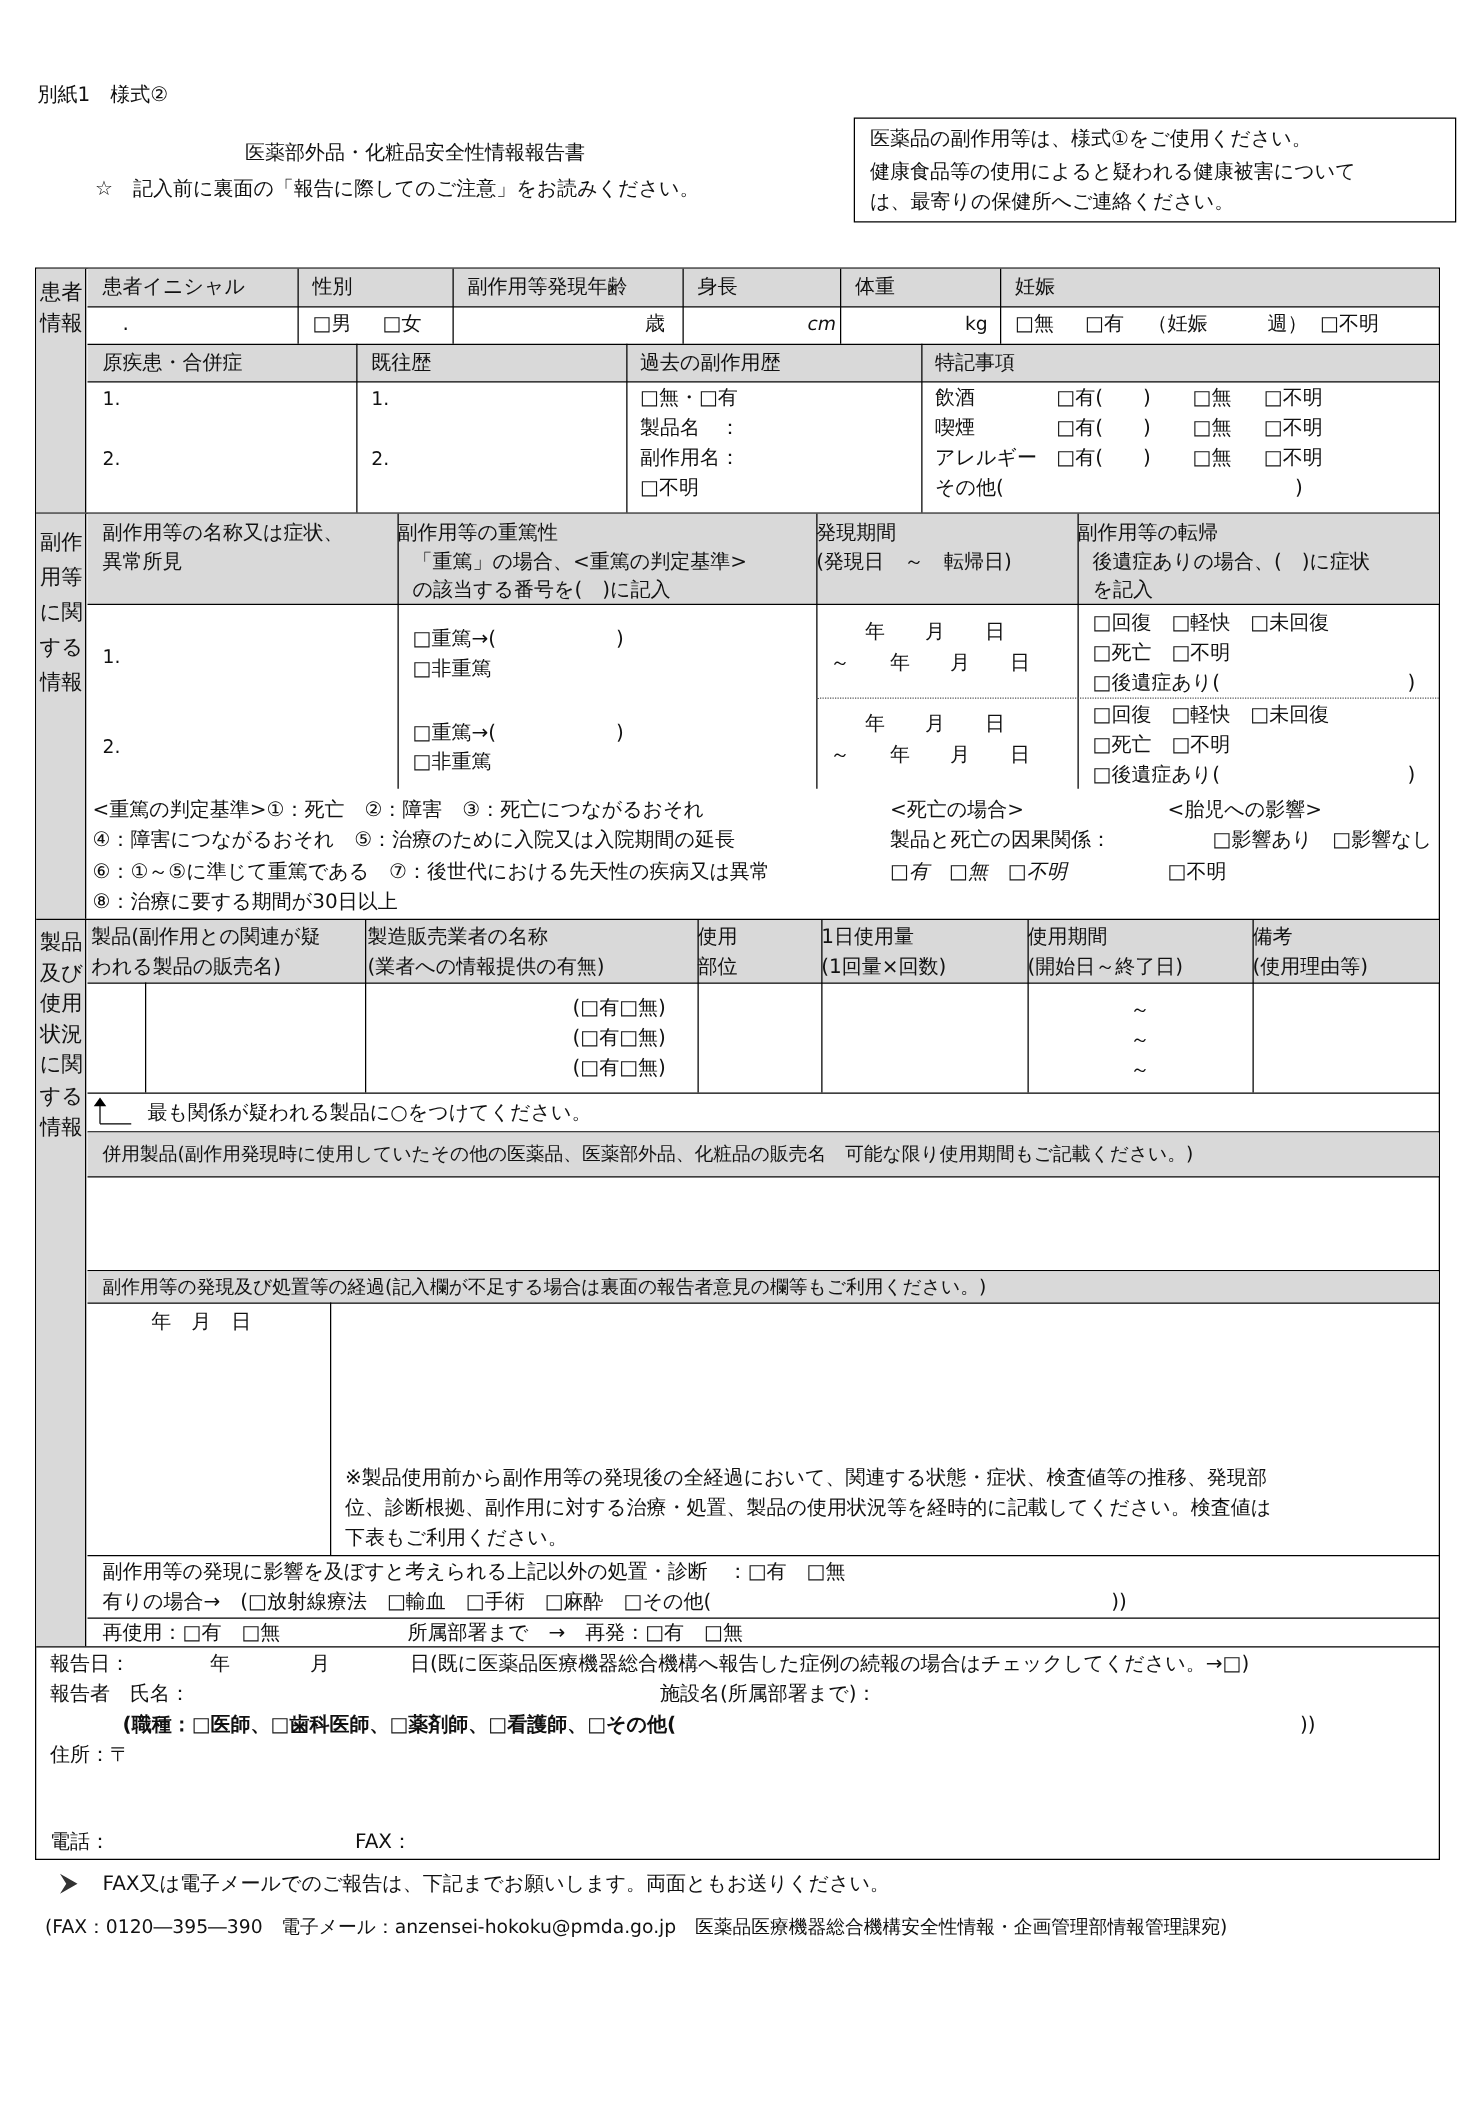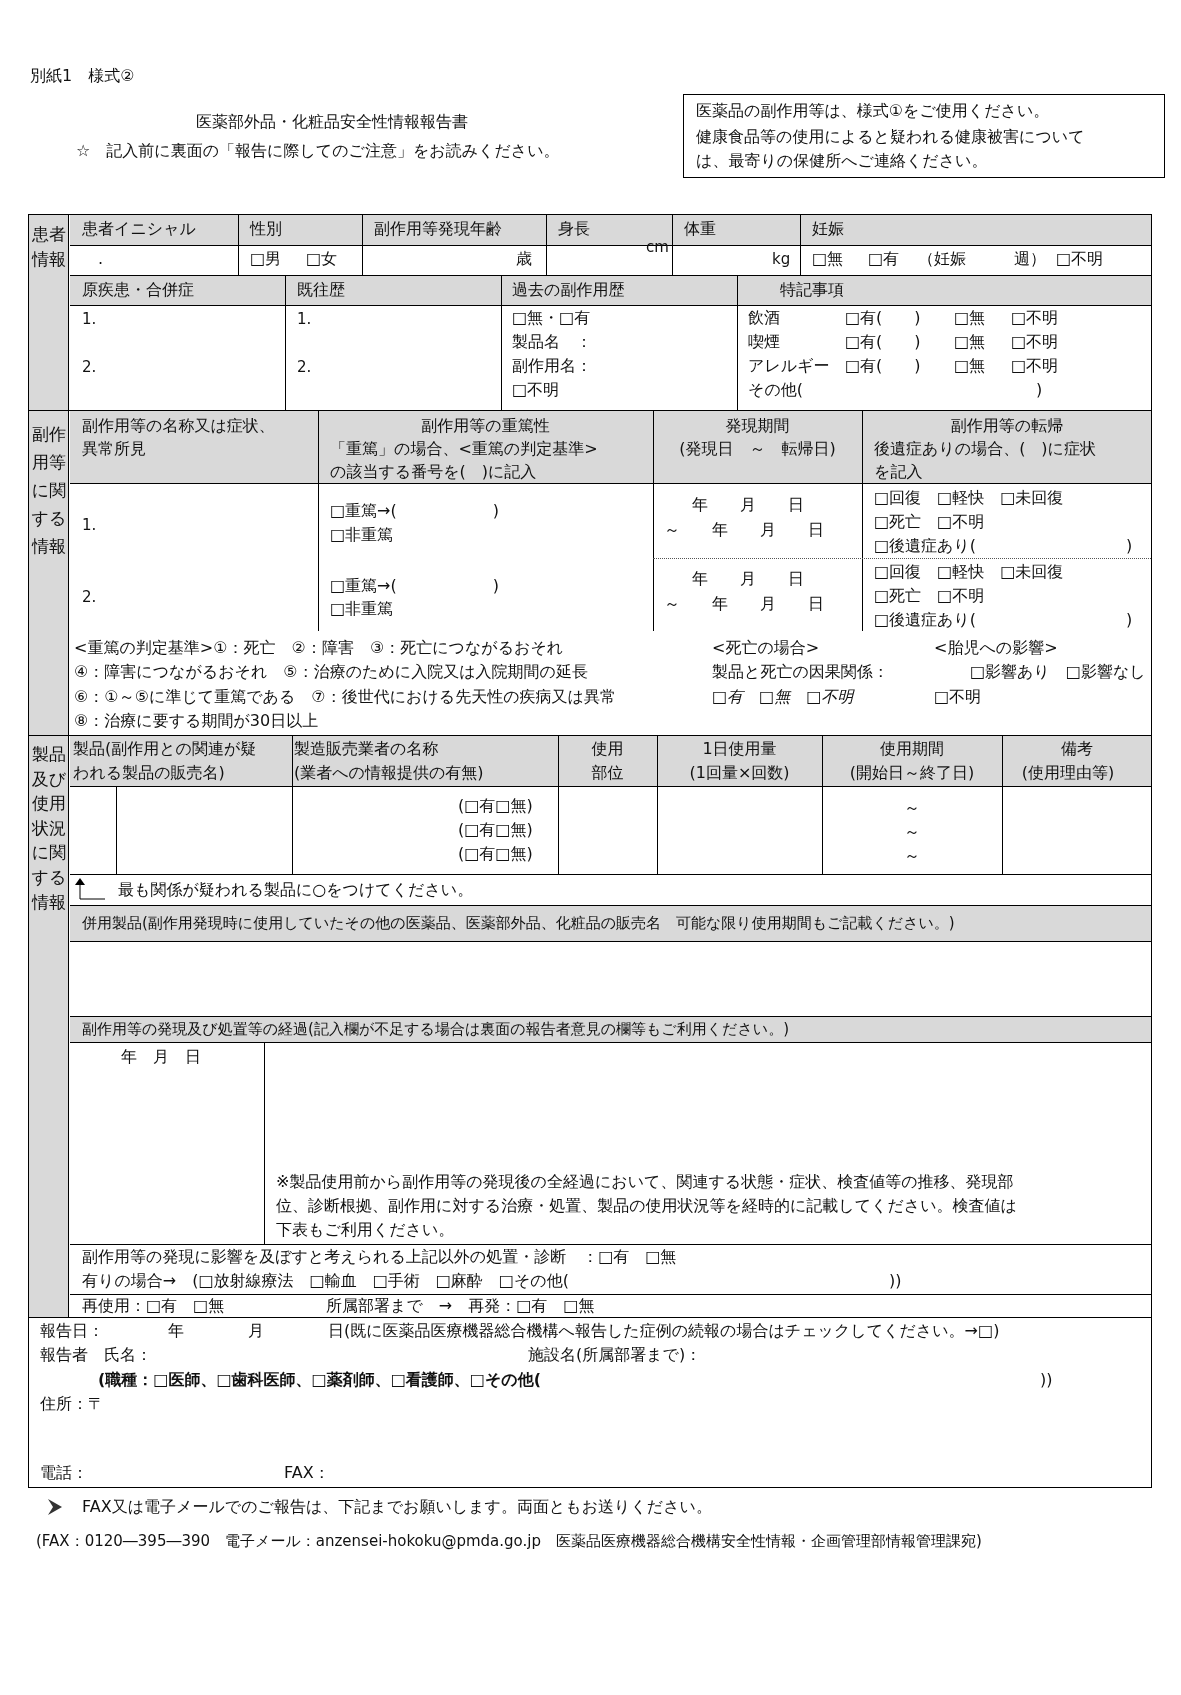--- a/index.html
+++ b/index.html
@@ -6,21 +6,21 @@
   html, body { width: 1181px; height: 1695px; background: #ffffff; }
   body { font-family: "DejaVu Sans", "Liberation Sans", sans-serif; color: #111; font-size: 16px; position: relative; overflow: hidden; }
   .abs { position: absolute; }
   .t { position: absolute; white-space: nowrap; line-height: 1; }
   .box { position: absolute; border: 1px solid #000; }
   .gray { background: #d9d9d9; }
   .hl { position: absolute; height: 0; border-top: 1px solid #000; }
   .vl { position: absolute; width: 0; border-left: 1px solid #000; }
   .dl { position: absolute; height: 0; border-top: 1px dotted #555; }
   .vtext { position: absolute; width: 40px; text-align: center; font-size: 17px; line-height: 24.5px; white-space: normal; }
-  .c { text-align: center; }
+  .c { }
   .fs15 { font-size: 15px; }
   .fs16 { font-size: 16px; }
 </style>
 </head>
 <body>
 
 <div class="t fs16" style="left:30px;top:68px;" data-name="form-id">別紙1　様式②</div>
 <div class="t fs16" style="left:196px;top:114px;" data-name="page-title">医薬部外品・化粧品安全性情報報告書</div>
 <div class="t fs16" style="left:76px;top:143px;" data-name="read-notice">☆　記入前に裏面の「報告に際してのご注意」をお読みください。</div>
 <div class="box" style="left:683px;top:94px;width:482px;height:84px;" data-name="side-note-box">
@@ -47,37 +47,37 @@
 <div class="t fs16" style="left:250px;top:221px;" data-name="header-sex">性別</div>
 <div class="t fs16" style="left:374px;top:221px;" data-name="header-age">副作用等発現年齢</div>
 <div class="t fs16" style="left:558px;top:221px;" data-name="header-height">身長</div>
 <div class="t fs16" style="left:684px;top:221px;" data-name="header-weight">体重</div>
 <div class="t fs16" style="left:812px;top:221px;" data-name="header-pregnancy">妊娠</div>
 
 <div class="t fs16" style="left:98px;top:251px;" data-name="initials-field">.</div>
 <div class="t fs16" style="left:250px;top:251px;" data-name="sex-male-checkbox">□男</div>
 <div class="t fs16" style="left:306px;top:251px;" data-name="sex-female-checkbox">□女</div>
 <div class="t fs16" style="left:516px;top:251px;" data-name="age-unit">歳</div>
-<div class="t fs15" style="left:646px;top:240px;" data-name="height-unit">cm</div>
+<div class="t fs15" style="left:646px;top:252px;font-style:italic;" data-name="height-unit">cm</div>
 <div class="t fs15" style="left:772px;top:252px;" data-name="weight-unit">kg</div>
 <div class="t fs16" style="left:812px;top:251px;" data-name="pregnancy-no-checkbox">□無</div>
 <div class="t fs16" style="left:868px;top:251px;" data-name="pregnancy-yes-checkbox">□有</div>
 <div class="t fs16" style="left:918px;top:251px;" data-name="pregnancy-weeks-field">（妊娠　　　週）</div>
 <div class="t fs16" style="left:1056px;top:251px;" data-name="pregnancy-unknown-checkbox">□不明</div>
 
 <div class="abs gray" style="left:70px;top:276px;width:1081px;height:29px;" data-name="patient-header-row-2"></div>
 <div class="hl" style="left:70px;top:305px;width:1082px;"></div>
 <div class="vl" style="left:285px;top:275px;height:135px;"></div>
 <div class="vl" style="left:501px;top:275px;height:135px;"></div>
 <div class="vl" style="left:737px;top:275px;height:135px;"></div>
 
 <div class="t fs16" style="left:82px;top:282px;" data-name="header-primary-disease">原疾患・合併症</div>
 <div class="t fs16" style="left:297px;top:282px;" data-name="header-history">既往歴</div>
 <div class="t fs16" style="left:512px;top:282px;" data-name="header-past-adverse">過去の副作用歴</div>
-<div class="t fs16" style="left:748px;top:282px;margin-left:32px;" data-name="header-special-notes">特記事項</div>
+<div class="t fs16" style="left:748px;top:282px;" data-name="header-special-notes">特記事項</div>
 
 <div class="t fs15" style="left:82px;top:312px;" data-name="primary-disease-1">1.</div>
 <div class="t fs15" style="left:82px;top:360px;" data-name="primary-disease-2">2.</div>
 <div class="t fs15" style="left:297px;top:312px;" data-name="history-1">1.</div>
 <div class="t fs15" style="left:297px;top:360px;" data-name="history-2">2.</div>
 
 <div class="t fs16" style="left:512px;top:310px;" data-name="past-adverse-yesno">□無・□有</div>
 <div class="t fs16" style="left:512px;top:334px;" data-name="past-adverse-product">製品名　：</div>
 <div class="t fs16" style="left:512px;top:358px;" data-name="past-adverse-name">副作用名：</div>
 <div class="t fs16" style="left:512px;top:382px;" data-name="past-adverse-unknown">□不明</div>

